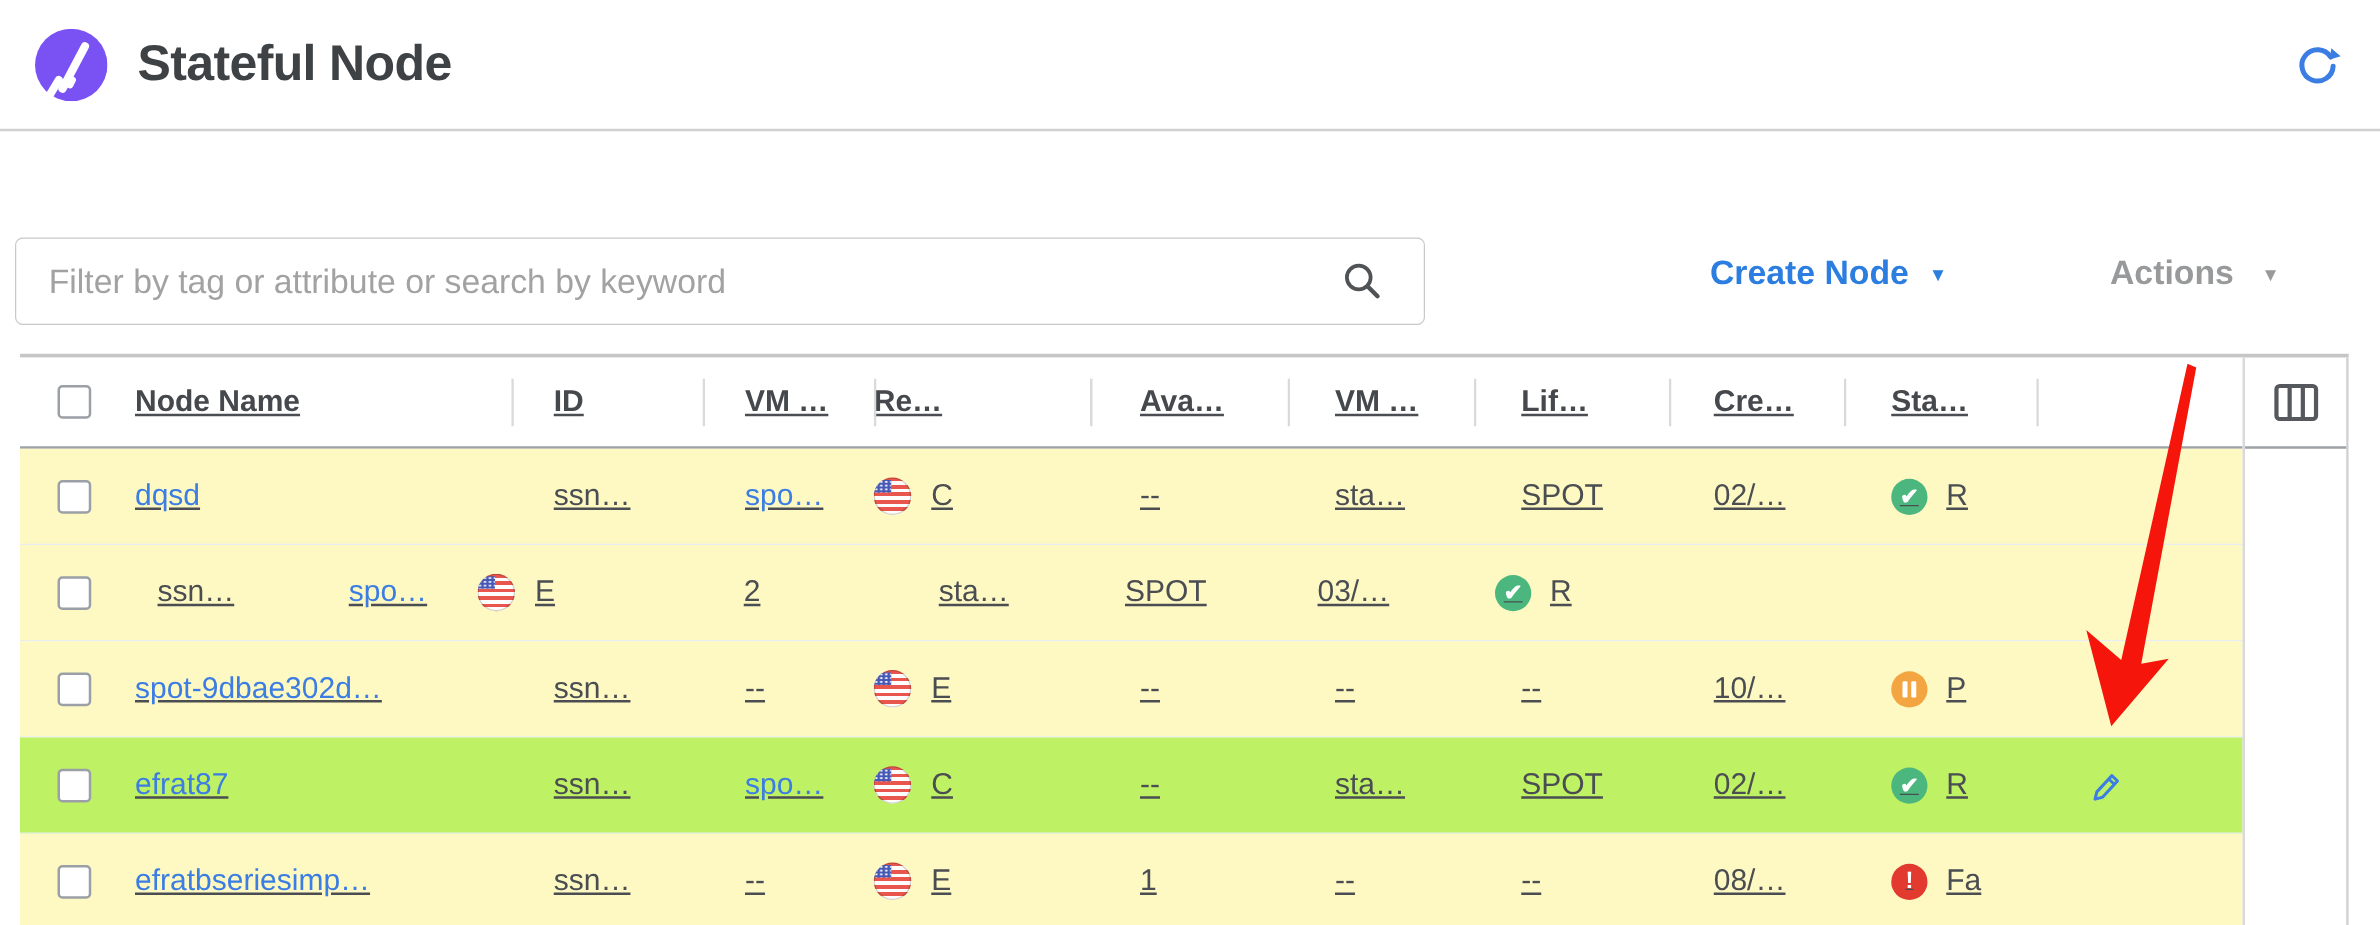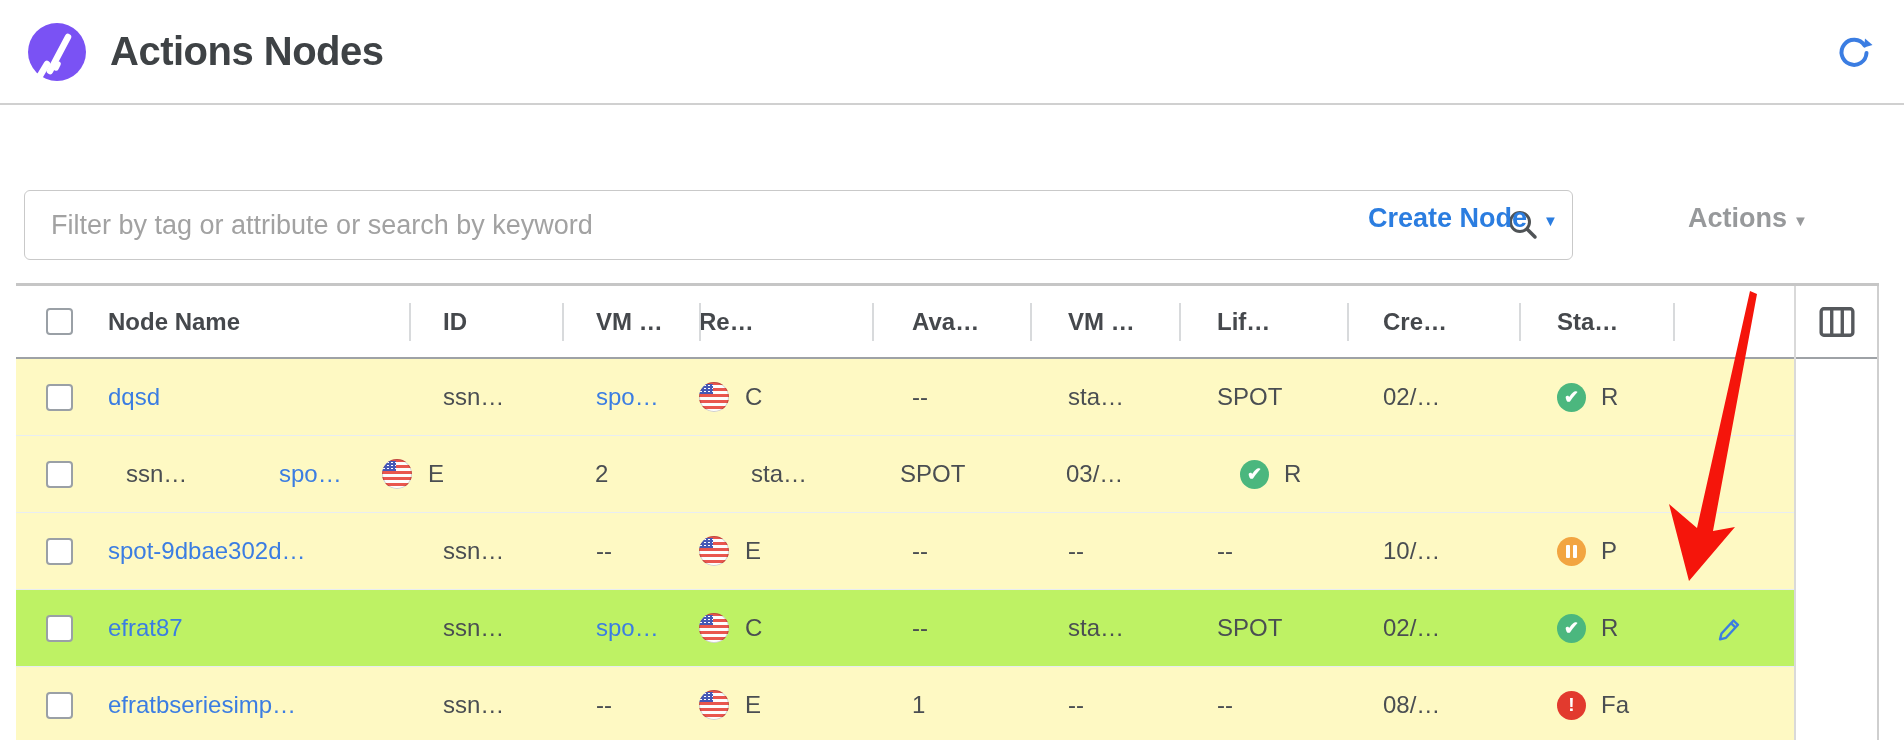--- a/index.html
+++ b/index.html
@@ -10,55 +10,55 @@
   
   .app-header { position:absolute; left:0; top:0; width:100%; height:105px;
     border-bottom:2px solid #d0d0d0; display:flex; align-items:center; padding:0 28px; }
   .logo { width:58px; height:58px; flex:0 0 auto; }
   .page-title { font-size:40px; font-weight:700; color:#3e4245; margin-left:24px; letter-spacing:-0.5px; }
   .refresh-btn { margin-left:auto; width:44px; height:44px; display:flex; align-items:center;
     justify-content:center; cursor:pointer; }
 
   
   .toolbar { position:absolute; left:0; top:105px; width:100%; height:178px; }
-  .filter-wrap { position:absolute; left:24px; top:85px; width:1549px; height:70px; }
+  .filter-wrap { position:absolute; left:12px; top:85px; width:1128px; height:70px; }
   .filter-input { width:100%; height:100%; border:1.5px solid #c9c9c9; border-radius:6px;
     font-family:"Liberation Sans", sans-serif; font-size:27px; color:#4a4e52; padding:0 80px 0 26px; outline:none; }
   .filter-input::placeholder { color:#a2a2a2; }
   .search-icon { position:absolute; right:32px; top:17px; }
   .create-node { position:absolute; left:1368px; top:98px; display:flex; align-items:center; gap:16px;
     font-size:27px; font-weight:700; color:#2b7de0; cursor:pointer;justify-content:center; }
-  .actions-btn { position:absolute; left:1688px; top:98px; display:flex; align-items:center; gap:6px;
+  .actions-btn { position:absolute; left:1688px; top:98px; display:flex; align-items:center; gap:22px;
     font-size:27px; font-weight:700; color:#97999b; cursor:pointer; }
   .caret { font-size:15px; line-height:1; position:relative; top:2px; }
 
   
   .table-wrap { position:absolute; left:16px; top:283px; width:1863px; height:457px;
     border-top:3px solid #c6c6c6; display:flex; overflow:hidden; background:#fff; }
-  .main-area { width:1778px; flex:0 0 auto; }
+  .main-area { width:1778px; flex:0 0 auto;text-decoration:underline; }
   .side-area { width:85px; flex:0 0 auto; border-left:2px solid #d9d9d9; border-right:2px solid #cfcfcf; }
   .thead { display:flex; height:73px; border-bottom:2px solid #9ea2a6; align-items:center; background:#fff; }
   .side-head { height:73px; border-bottom:2px solid #9ea2a6; display:flex; align-items:center; justify-content:center; }
   .tr { display:flex; height:77px; align-items:center; background:#fef9c3; border-bottom:1px solid #e8edf2; }
   .tr.highlight { background:#bef264; }
   .th,.td { display:flex; align-items:center; height:100%; font-size:24px; overflow:hidden; white-space:nowrap; }
   .th { font-weight:700; color:#45484c; }
   .sep { position:relative; }
   .sep::before { content:''; position:absolute; left:0; top:50%; transform:translateY(-50%);
     width:1.5px; height:38px; background:#d8dadc; }
 
   .col-cb      { width:76px;  padding-left:30px; }
   .col-name    { width:317px; padding-left:16px; }
   .col-id      { width:153px; padding-left:34px; }
   .col-vm      { width:137px; padding-left:34px; }
   .col-region  { width:173px; }
   .col-ava     { width:158px; padding-left:40px; }
   .col-vm2     { width:149px; padding-left:38px; }
   .col-lif     { width:156px; padding-left:38px; }
-  .col-cre     { width:172px; padding-left:36px;margin-left:12px; }
+  .col-cre     { width:140px; padding-left:36px; }
   .col-sta     { width:154px; padding-left:38px; }
   .col-actions { flex:1;      padding-left:42px; }
 
   .checkbox { width:27px; height:27px; border:2.5px solid #9aa0a6; border-radius:4px; background:#fff; cursor:pointer; }
   .link { color:#3b7de2; cursor:pointer; }
 
   .flag { width:30px; height:30px; border-radius:50%; overflow:hidden; position:relative; flex:0 0 auto;
     background:repeating-linear-gradient(180deg,#e9564e 0 3px,#fdfdfd 3px 6px);
     box-shadow:inset 0 0 0 1px rgba(0,0,0,.18); margin-right:16px; }
   .flag::before { content:''; position:absolute; left:0; top:2px; width:14px; height:10px; background:#4658b5;
@@ -81,21 +81,21 @@
 
 <div class="screen">
 
   <div class="app-header">
     <svg class="logo" viewBox="0 0 58 58">
       <circle cx="29" cy="29" r="29" fill="#7a52f4"></circle>
       <line x1="22" y1="48" x2="40" y2="14" stroke="#fff" stroke-width="6.5" stroke-linecap="round"></line>
       <line x1="10" y1="56" x2="19" y2="41" stroke="#fff" stroke-width="6.5" stroke-linecap="round"></line>
       <line x1="28" y1="45" x2="30" y2="41" stroke="#fff" stroke-width="5.5" stroke-linecap="round"></line>
     </svg>
-    <div class="page-title">Actions Nodes</div>
+    <div class="page-title">Stateful Node</div>
     <div class="refresh-btn">
       <svg width="40" height="40" viewBox="0 0 40 40">
         <path d="M 30.5 13.5 A 12.5 12.5 0 1 0 32.5 21" fill="none" stroke="#3b7de2" stroke-width="4" stroke-linecap="round"></path>
         <polygon points="30,15.5 38.5,13 31,6.5" fill="#3b7de2"></polygon>
       </svg>
     </div>
   </div>
 
   <div class="toolbar">
     <div class="filter-wrap">

